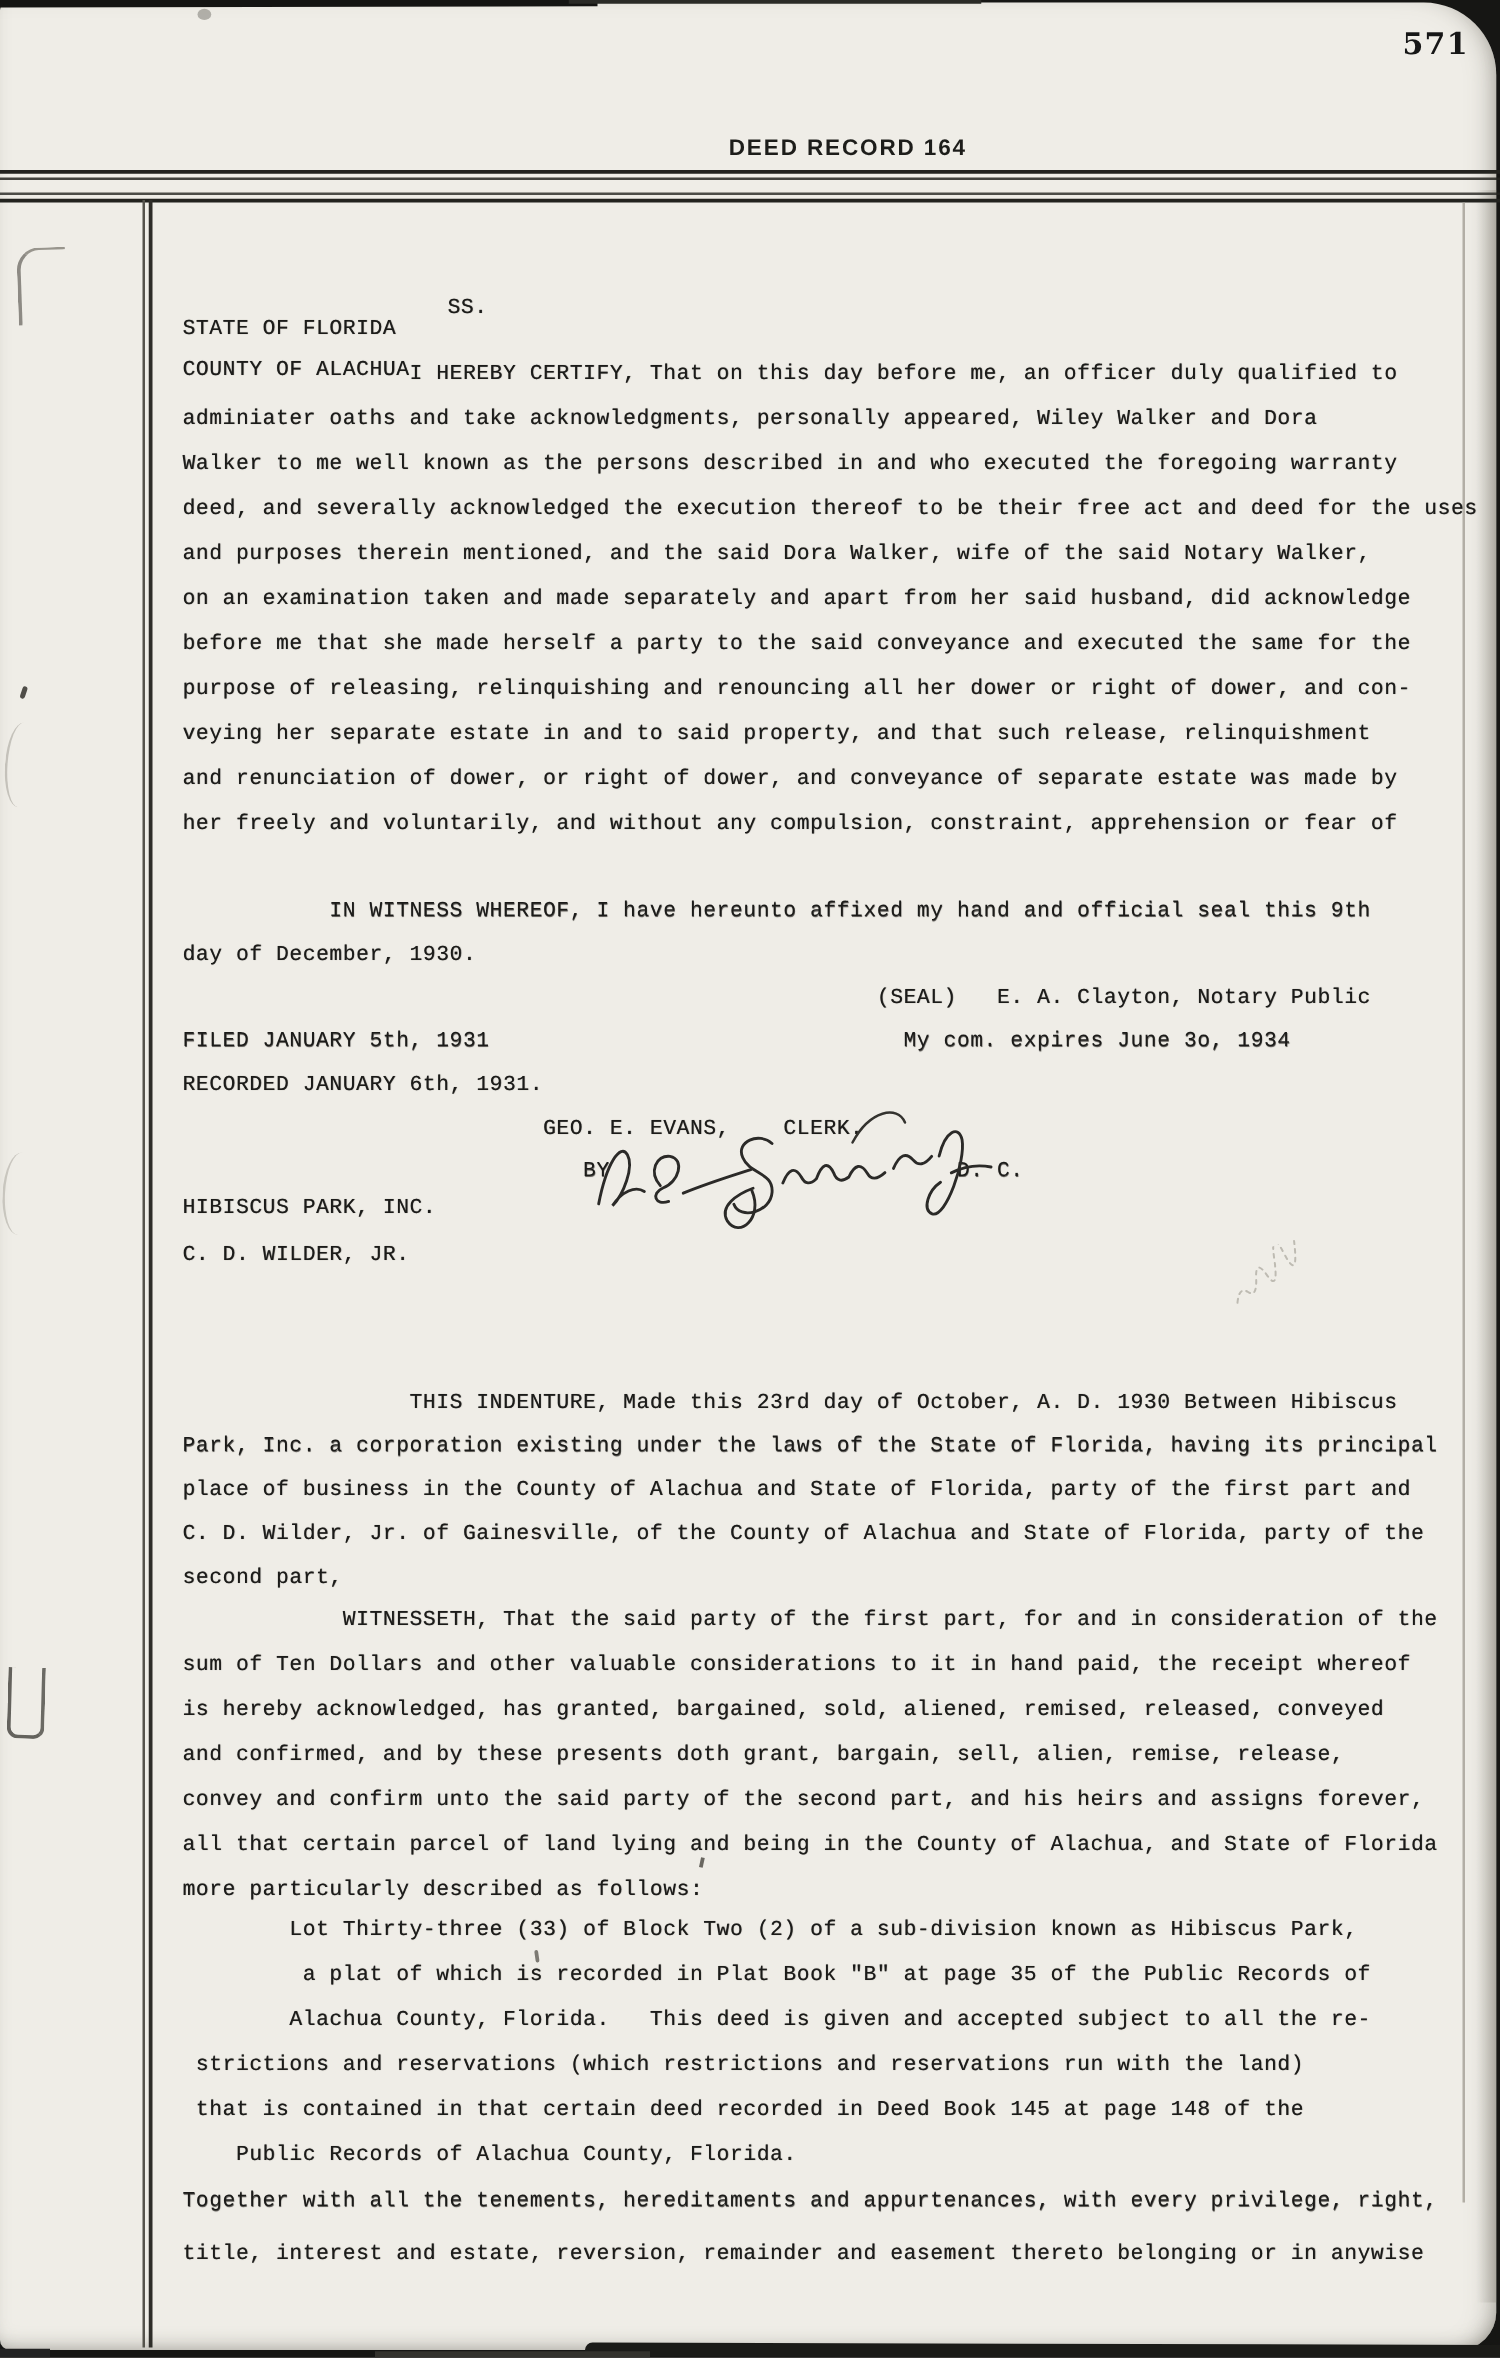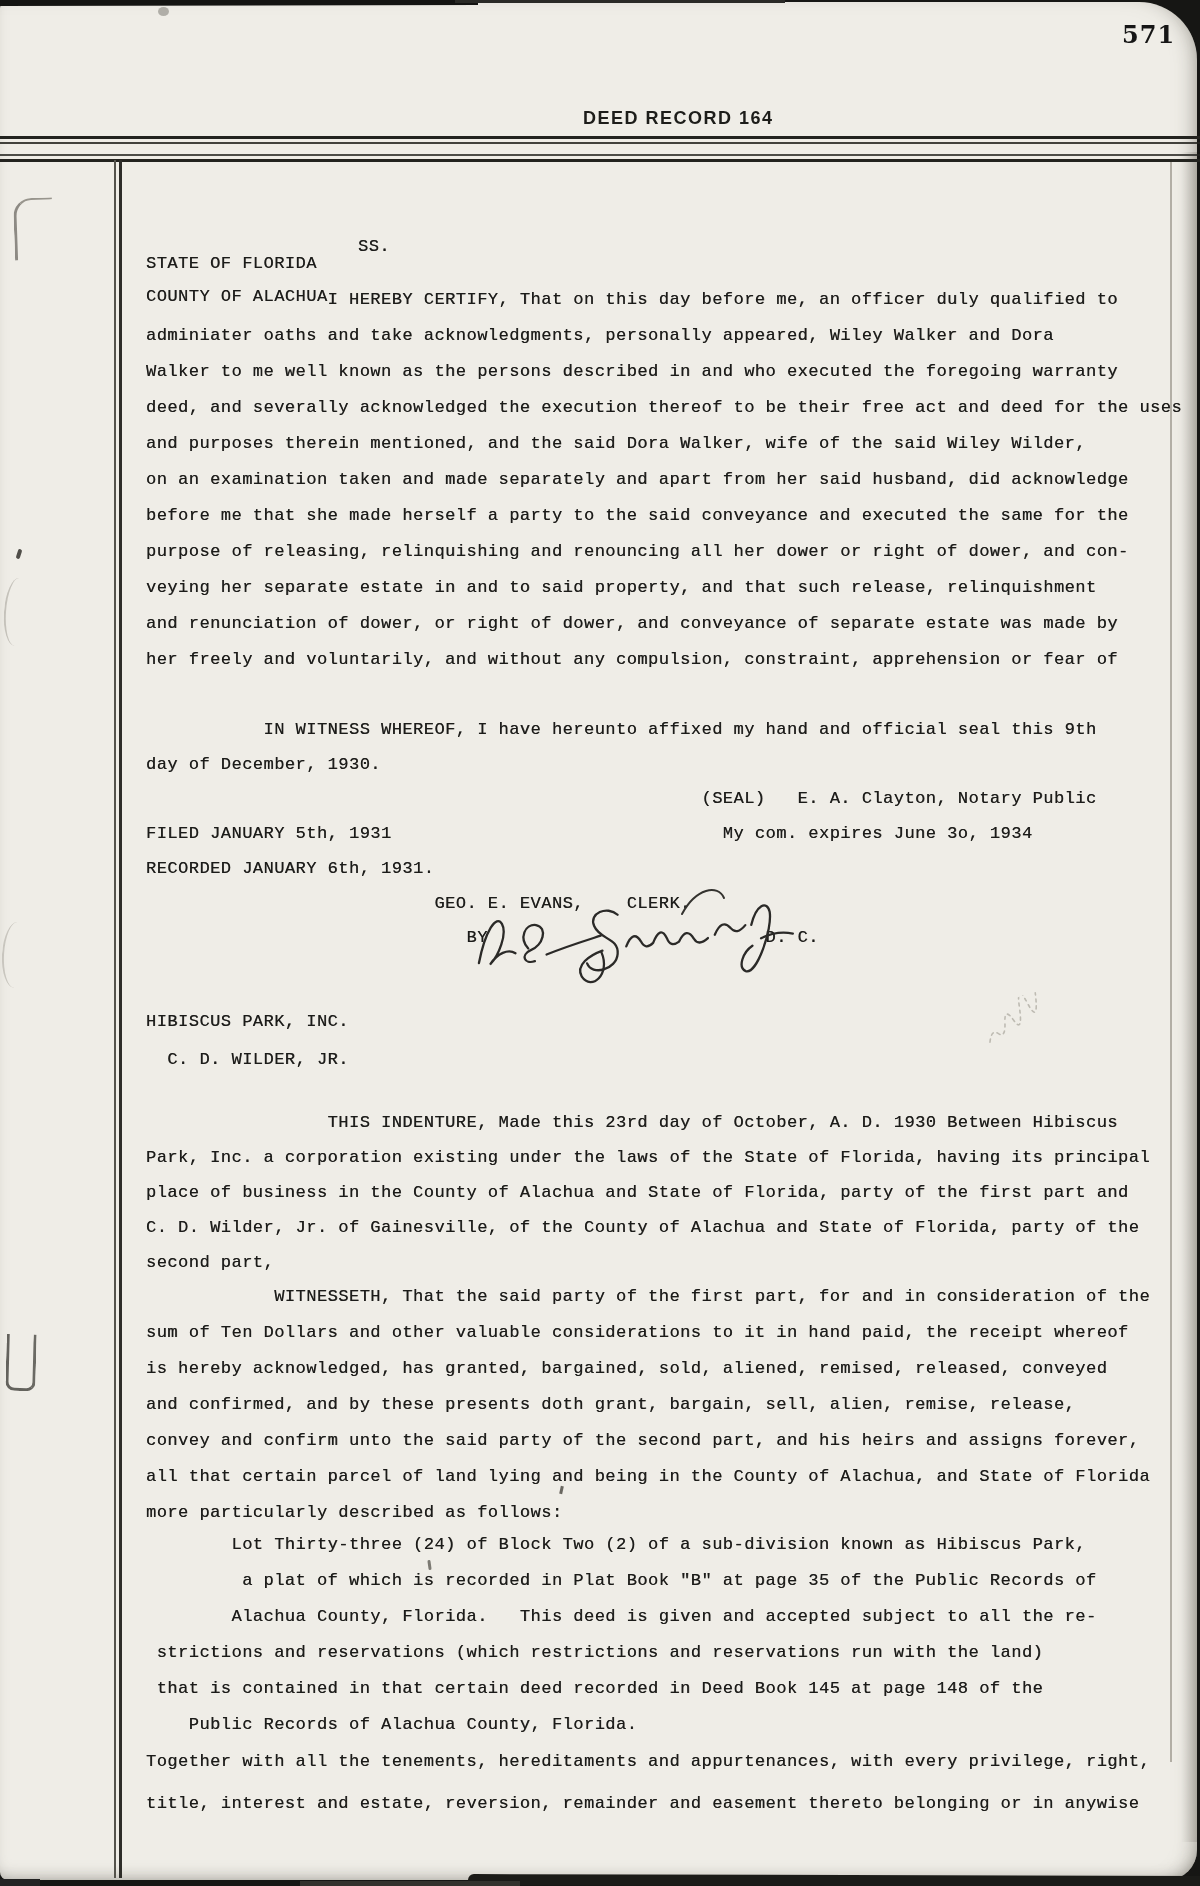--- a/index.html
+++ b/index.html
@@ -38,21 +38,21 @@
   .tline{white-space:pre;height:inherit;}
   #venue{top:215px;line-height:33px;margin-top:32px;}
   #ss{left:358px;top:232px;line-height:30px;}
   #cert{top:282px;}
   #witness{top:712px;line-height:35px;}
   #seal{top:781px;}
   #filed{top:816px;}
   #recorded{top:851px;}
   #clerkline{top:886px;}
   #byline{top:920px;}
-  #parties{top:1003px;line-height:38px;text-align:right;}
+  #parties{top:948px;line-height:38px;}
   #indenture{top:1105px;line-height:35px;}
   #witnesseth{top:1279px;}
   #lot{top:1527px;}
   #together{top:1741px;line-height:42px;}
 
   
   .signature{position:absolute;left:468px;top:893px;width:330px;height:96px;transform:rotate(-3deg);}
   .signature svg{display:block;}
   .sig-flourish{position:absolute;left:676px;top:878px;width:56px;height:42px;}
 
@@ -100,21 +100,21 @@
     <div class="tline">STATE OF FLORIDA</div>
     <div class="tline">COUNTY OF ALACHUA</div>
   </div>
   <div class="typed" id="ss" style="white-space:pre;">SS.</div>
 
   <div class="typed" id="cert">
       <div class="tline">                 I HEREBY CERTIFY, That on this day before me, an officer duly qualified to</div>
       <div class="tline">adminiater oaths and take acknowledgments, personally appeared, Wiley Walker and Dora</div>
       <div class="tline">Walker to me well known as the persons described in and who executed the foregoing warranty</div>
       <div class="tline">deed, and severally acknowledged the execution thereof to be their free act and deed for the uses</div>
-      <div class="tline">and purposes therein mentioned, and the said Dora Walker, wife of the said Wiley Wilder,</div>
+      <div class="tline">and purposes therein mentioned, and the said Dora Walker, wife of the said Notary Walker,</div>
       <div class="tline">on an examination taken and made separately and apart from her said husband, did acknowledge</div>
       <div class="tline">before me that she made herself a party to the said conveyance and executed the same for the</div>
       <div class="tline">purpose of releasing, relinquishing and renouncing all her dower or right of dower, and con-</div>
       <div class="tline">veying her separate estate in and to said property, and that such release, relinquishment</div>
       <div class="tline">and renunciation of dower, or right of dower, and conveyance of separate estate was made by</div>
       <div class="tline">her freely and voluntarily, and without any compulsion, constraint, apprehension or fear of</div>
     </div>
   <div class="typed" id="witness">
       <div class="tline">           IN WITNESS WHEREOF, I have hereunto affixed my hand and official seal this 9th</div>
       <div class="tline">day of December, 1930.</div>
@@ -160,21 +160,21 @@
   <div class="typed" id="witnesseth">
       <div class="tline">            WITNESSETH, That the said party of the first part, for and in consideration of the</div>
       <div class="tline">sum of Ten Dollars and other valuable considerations to it in hand paid, the receipt whereof</div>
       <div class="tline">is hereby acknowledged, has granted, bargained, sold, aliened, remised, released, conveyed</div>
       <div class="tline">and confirmed, and by these presents doth grant, bargain, sell, alien, remise, release,</div>
       <div class="tline">convey and confirm unto the said party of the second part, and his heirs and assigns forever,</div>
       <div class="tline">all that certain parcel of land lying and being in the County of Alachua, and State of Florida</div>
       <div class="tline">more particularly described as follows:</div>
     </div>
   <div class="typed" id="lot">
-      <div class="tline">        Lot Thirty-three (24) of Block Two (2) of a sub-division known as Hibiscus Park,</div>
+      <div class="tline">        Lot Thirty-three (33) of Block Two (2) of a sub-division known as Hibiscus Park,</div>
       <div class="tline">         a plat of which is recorded in Plat Book "B" at page 35 of the Public Records of</div>
       <div class="tline">        Alachua County, Florida.   This deed is given and accepted subject to all the re-</div>
       <div class="tline"> strictions and reservations (which restrictions and reservations run with the land)</div>
       <div class="tline"> that is contained in that certain deed recorded in Deed Book 145 at page 148 of the</div>
       <div class="tline">    Public Records of Alachua County, Florida.</div>
     </div>
   <div class="typed" id="together">
       <div class="tline">Together with all the tenements, hereditaments and appurtenances, with every privilege, right,</div>
       <div class="tline">title, interest and estate, reversion, remainder and easement thereto belonging or in anywise</div>
     </div>

